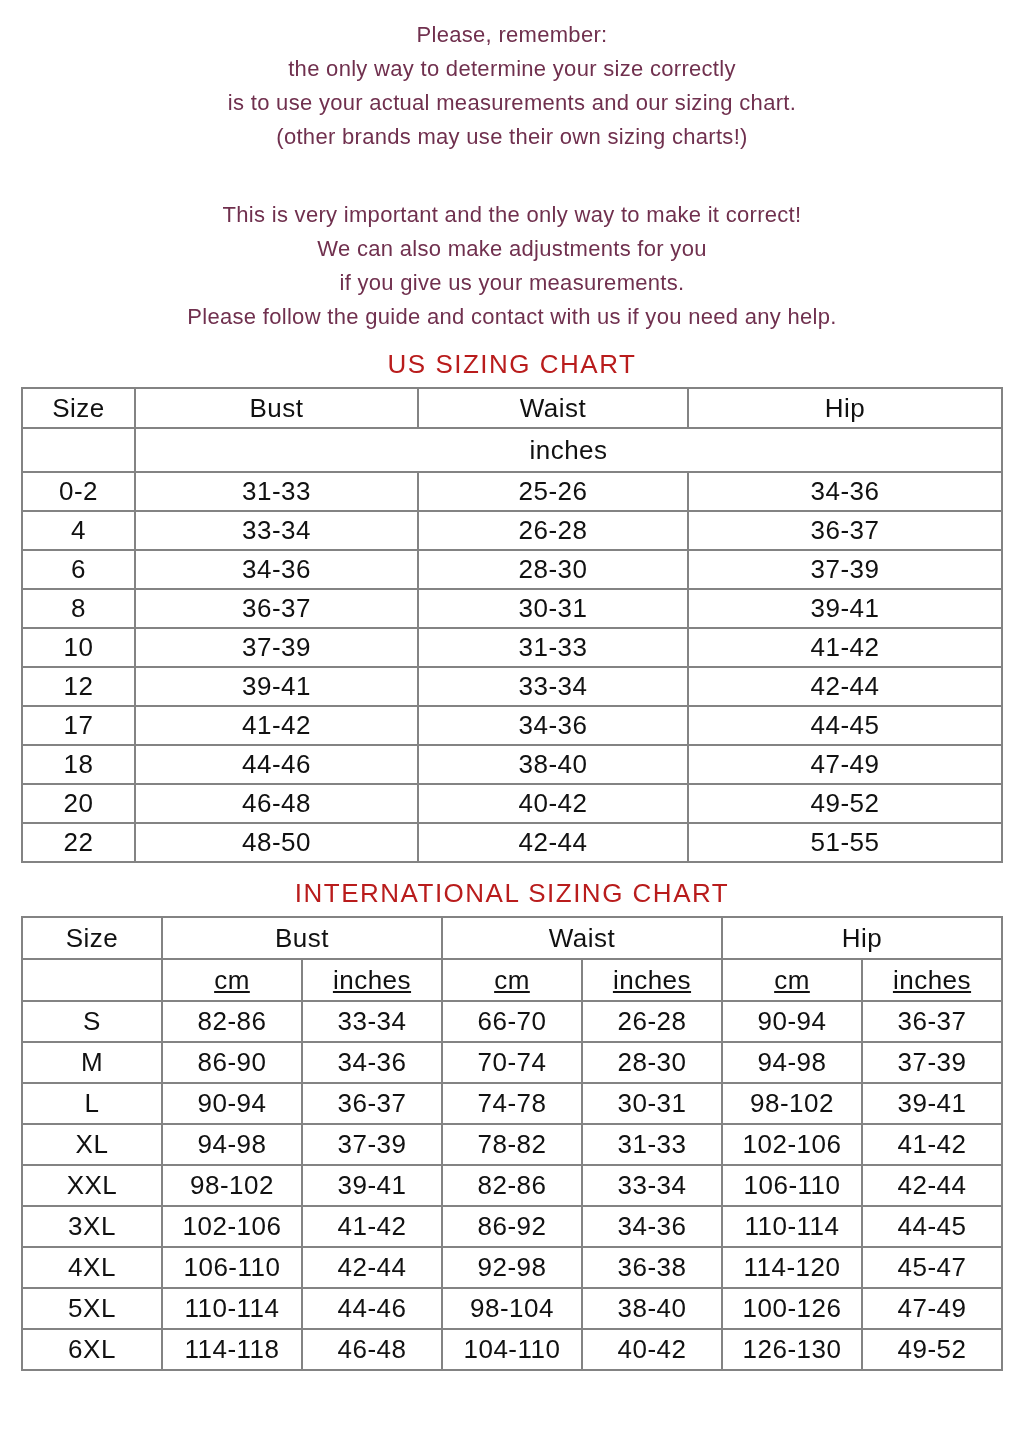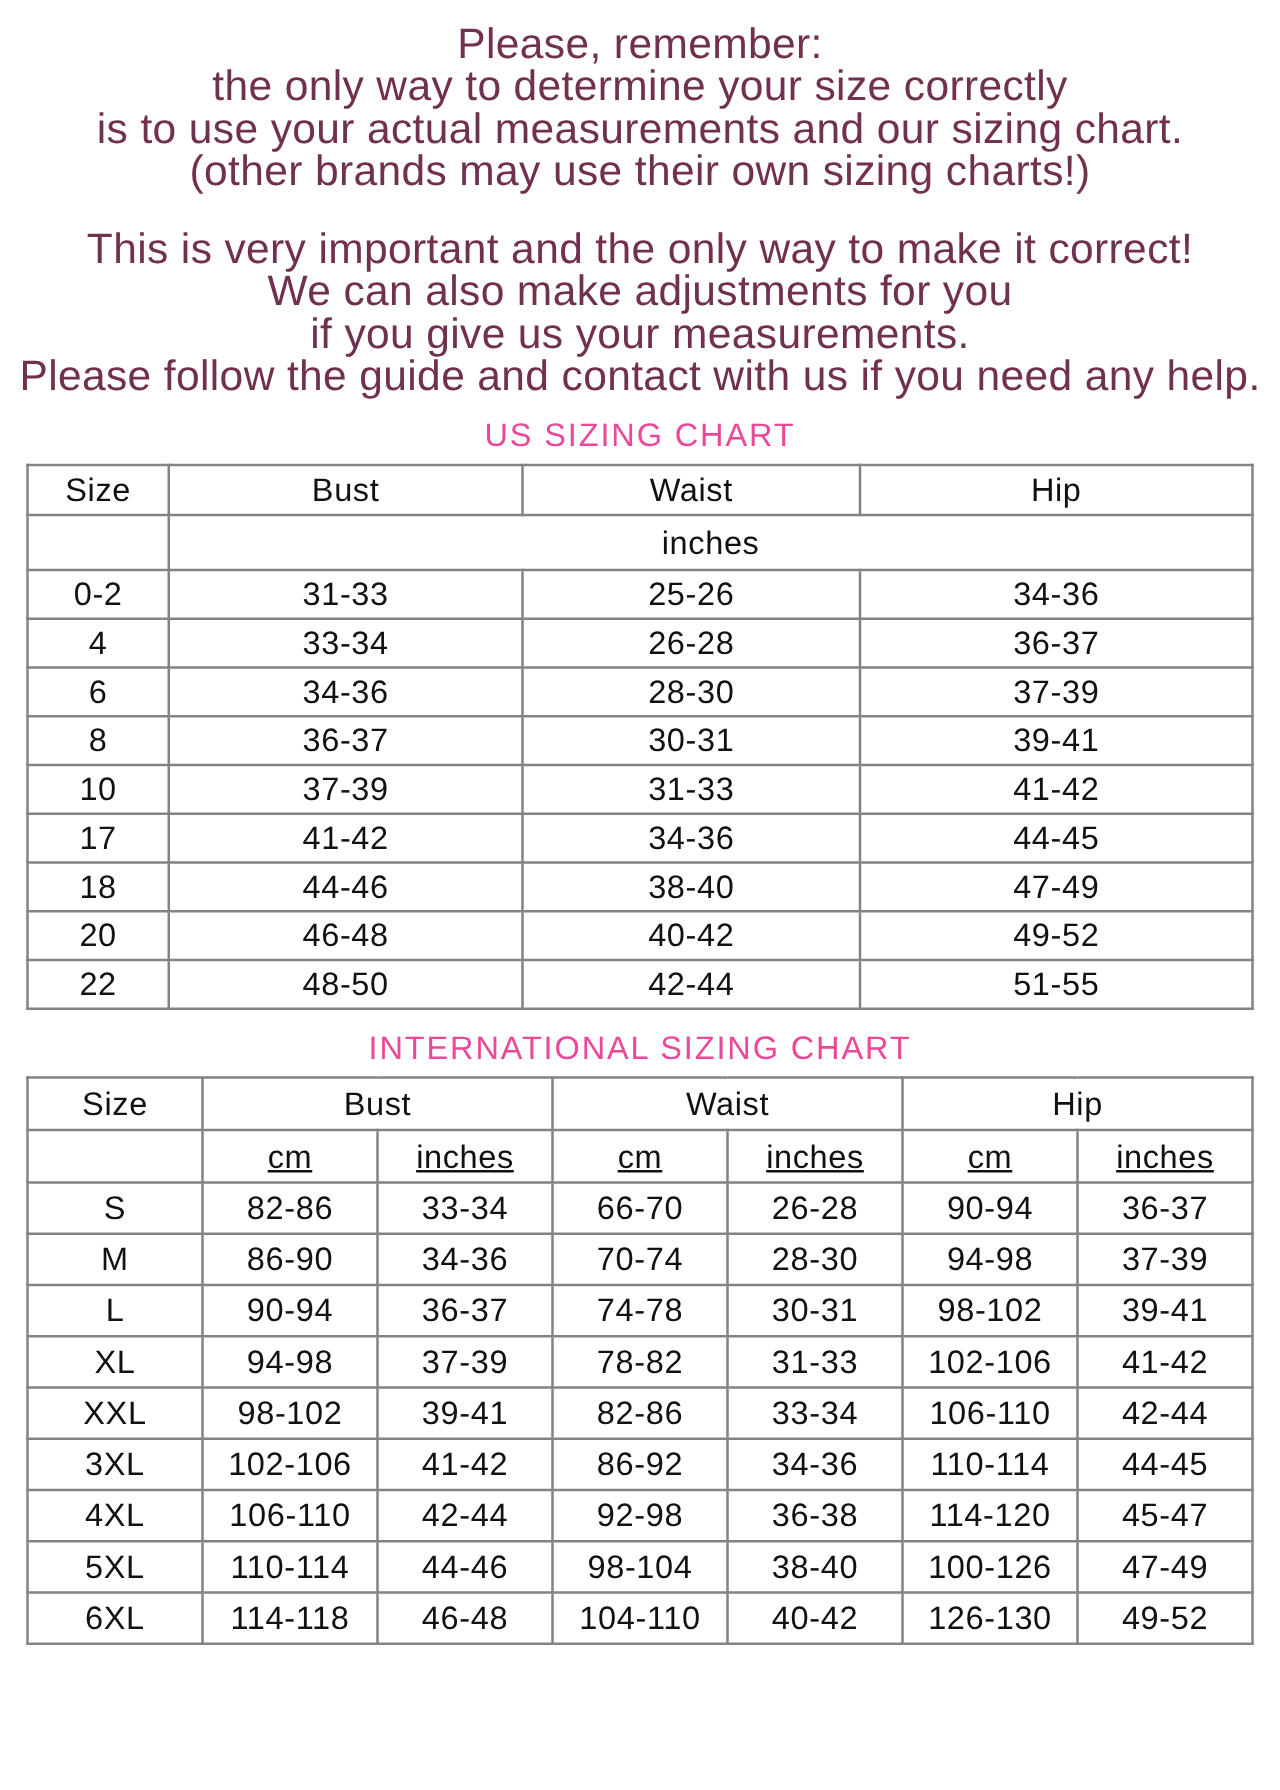--- a/index.html
+++ b/index.html
@@ -11,31 +11,31 @@
     width: 1024px;
     height: 1432px;
     font-family: "Liberation Sans", sans-serif;
     -webkit-font-smoothing: antialiased;
     overflow: hidden;
   }
   .intro {
     padding-top: 18px;
     text-align: center;
     color: #70304e;
-    font-size: 34px;
+    font-size: 22px;
     font-weight: 300;
     line-height: 34px;
     letter-spacing: 0.3px;
   }
   .intro .para + .para {
-    margin-top: 28px;
+    margin-top: 44px;
   }
   .section-title {
     text-align: center;
-    color: #ec4899;
+    color: #b91c1c;
     font-size: 26px;
     font-weight: 300;
     letter-spacing: 1.5px;
     margin: 15px 0 7px 0;
   }
   table.size-table {
     border-collapse: collapse;
     margin: 0 auto;
     width: 980px;
     table-layout: fixed;
@@ -132,20 +132,26 @@
         <td>30-31</td>
         <td>39-41</td>
       </tr>
       <tr>
         <td>10</td>
         <td>37-39</td>
         <td>31-33</td>
         <td>41-42</td>
       </tr>
       <tr>
+        <td>12</td>
+        <td>39-41</td>
+        <td>33-34</td>
+        <td>42-44</td>
+      </tr>
+      <tr>
         <td>17</td>
         <td>41-42</td>
         <td>34-36</td>
         <td>44-45</td>
       </tr>
       <tr>
         <td>18</td>
         <td>44-46</td>
         <td>38-40</td>
         <td>47-49</td>

